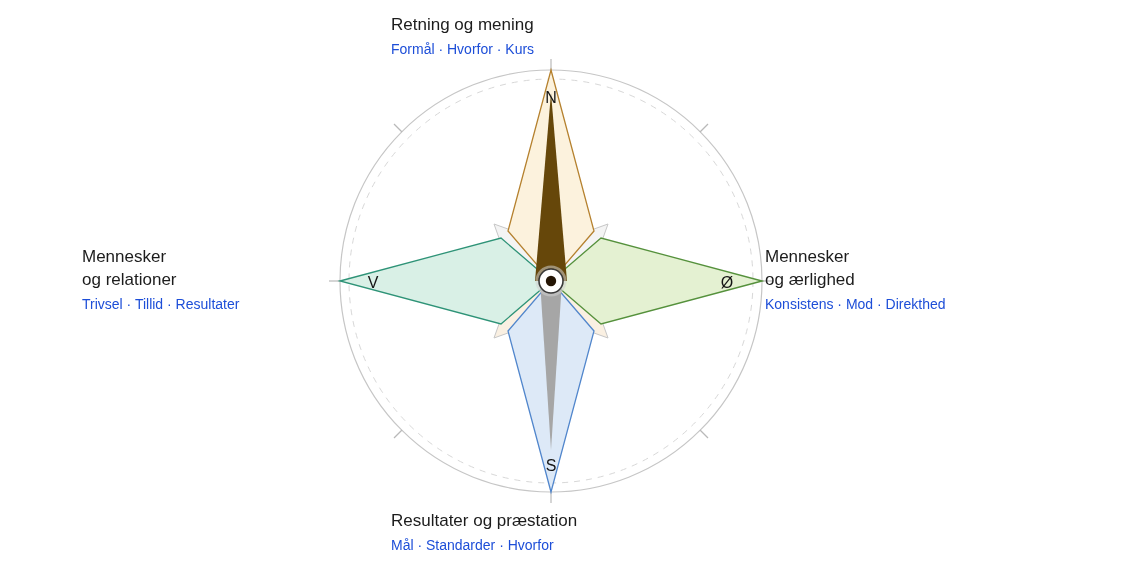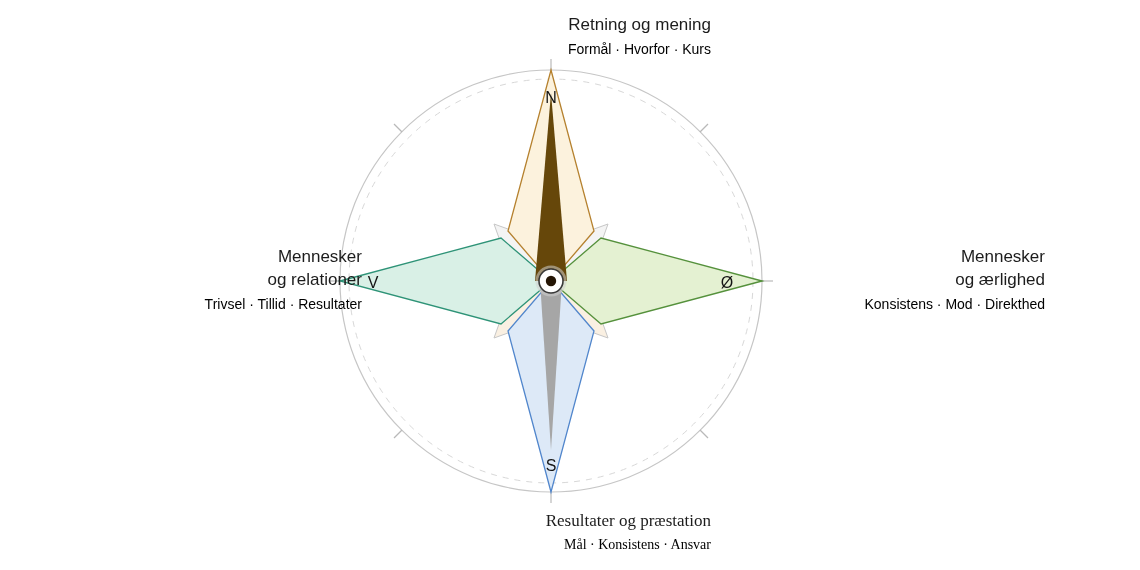--- a/index.html
+++ b/index.html
@@ -1,28 +1,28 @@
 <!DOCTYPE html>
 <html><head>
 <meta charset="utf-8">
 <style>
   html,body{margin:0;padding:0;background:#ffffff;}
   .stage{
     position:relative;width:1140px;height:570px;background:#ffffff;
     overflow:hidden;font-family:"Liberation Sans",sans-serif;
   }
   .compass-svg{position:absolute;left:0;top:0;width:1140px;height:570px;}
-  .dir-label{position:absolute;text-align:right;}
+  .dir-label{position:absolute;text-align:left;}
   .dir-title{
     font-size:17px;line-height:23px;color:#1c1c1c;
     white-space:pre-line;font-weight:400;
   }
-  .dir-sub{font-size:14px;line-height:18px;color:#000000;margin-top:4px;}
+  .dir-sub{font-size:14px;line-height:18px;color:#1d4ed8;margin-top:4px;}
   .label-north{left:391px;top:13px;width:320px;}
-  .label-south{left:391px;top:509px;width:320px;font-family:Liberation Serif, serif;}
+  .label-south{left:391px;top:509px;width:320px;}
   .label-west{left:82px;top:245px;width:280px;}
   .label-east{left:765px;top:245px;width:280px;}
   .compass-letter{
     font-family:"Liberation Sans",sans-serif;font-size:16px;font-weight:400;
   }
 </style>
 </head>
 <body>
 
 <div class="stage">
@@ -77,21 +77,21 @@
   </div>
 
   <div class="dir-label label-east">
     <div class="dir-title">Mennesker
 og ærlighed</div>
     <div class="dir-sub">Konsistens · Mod · Direkthed</div>
   </div>
 
   <div class="dir-label label-south">
     <div class="dir-title">Resultater og præstation</div>
-    <div class="dir-sub">Mål · Konsistens · Ansvar</div>
+    <div class="dir-sub">Mål · Standarder · Hvorfor</div>
   </div>
 
   <div class="dir-label label-west">
     <div class="dir-title">Mennesker
 og relationer</div>
     <div class="dir-sub">Trivsel · Tillid · Resultater</div>
   </div>
 
 </div>
 

